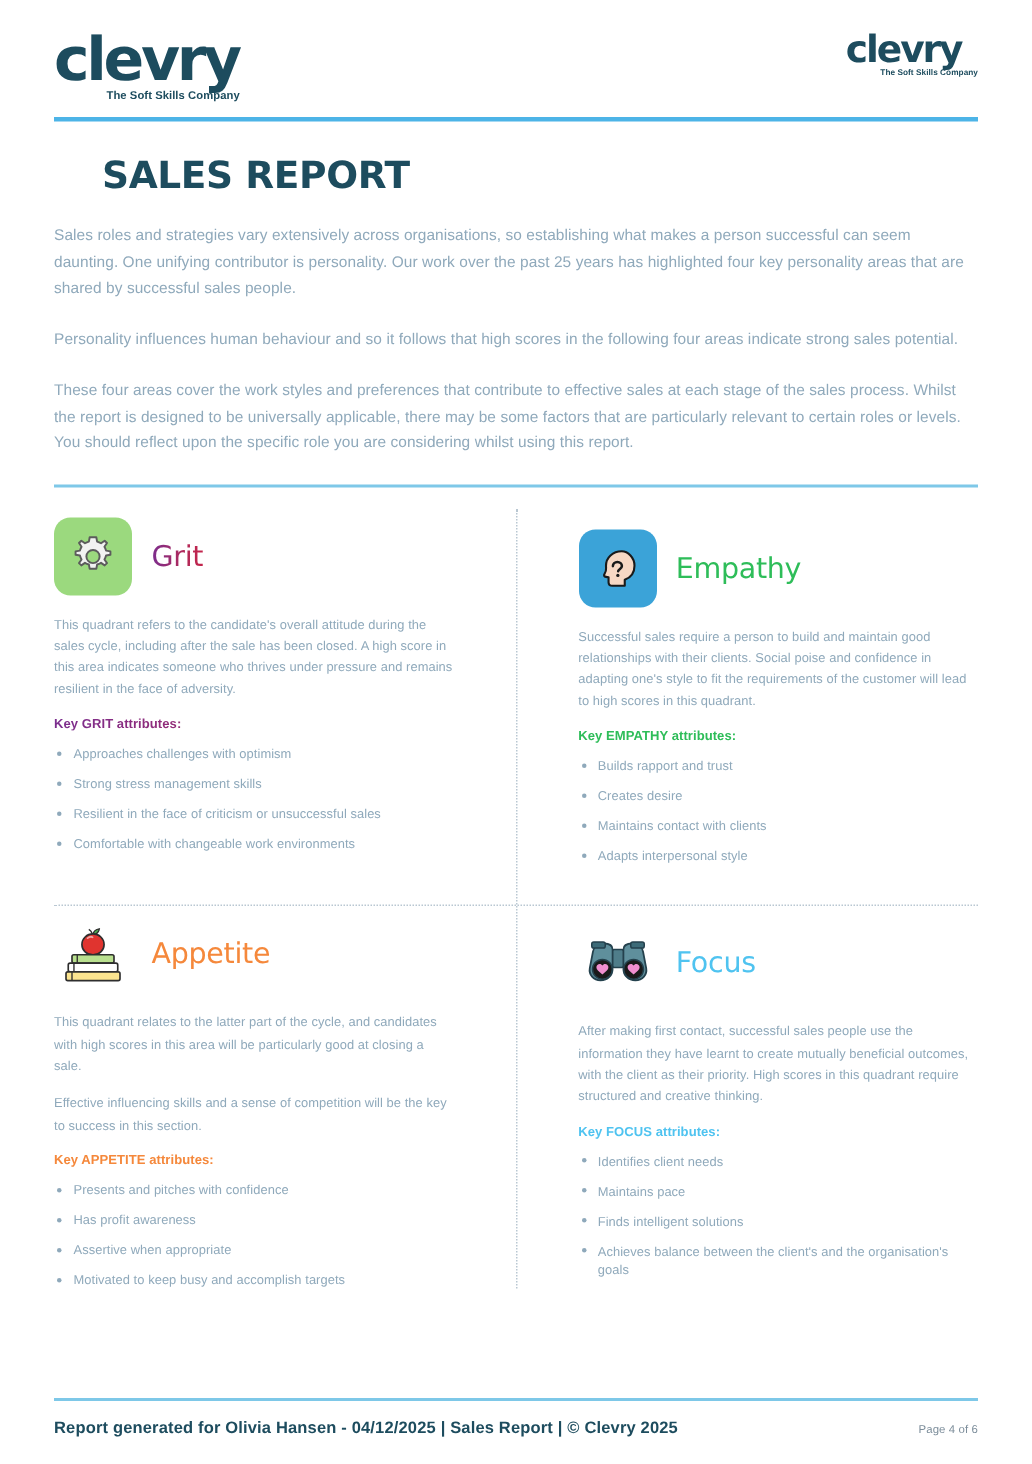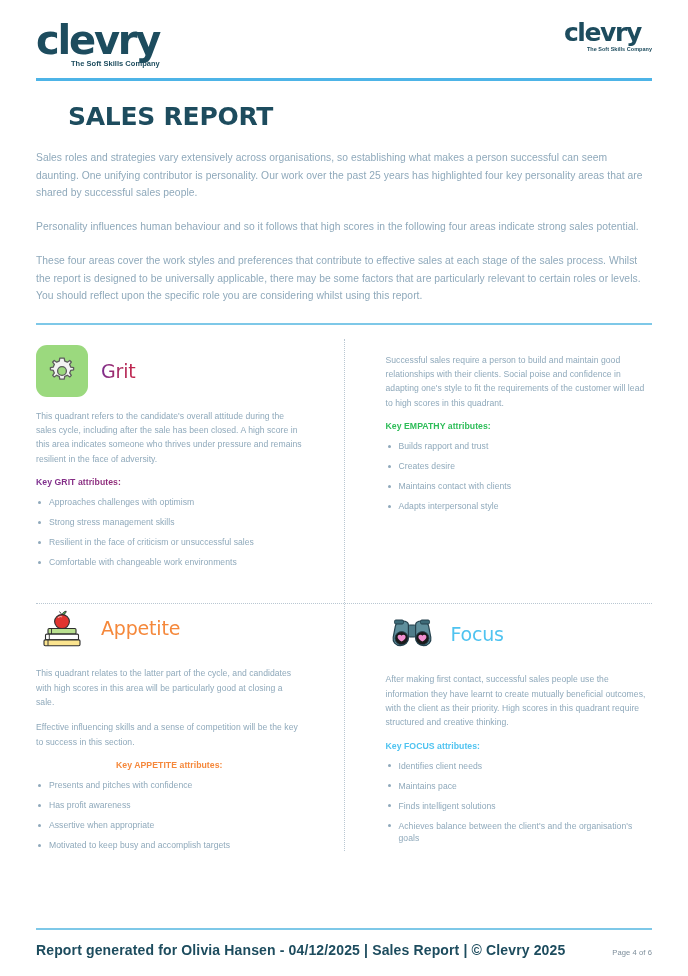--- a/index.html
+++ b/index.html
@@ -169,21 +169,21 @@
     margin-bottom: 9px;
     letter-spacing: 0.005em;
   }
   .attr-head.grit {
     background: linear-gradient(90deg, #7b2d8e 0%, #b02a5b 70%, #c4244a 100%);
     -webkit-background-clip: text;
     background-clip: text;
     color: transparent;
   }
   .attr-head.empathy { color: #2ebd59; }
-  .attr-head.appetite { color: #f5883b; text-align: center; }
+  .attr-head.appetite { color: #f5883b; }
   .attr-head.focus { color: #4fc3f0; }
 
   .attr-list { list-style: none; }
   .attr-list li {
     position: relative;
     font-size: 8.6px;
     line-height: 1.45;
     color: #8fa9bb;
     padding-left: 13px;
     margin-bottom: 7.5px;
@@ -211,21 +211,21 @@
     height: 1.6px;
     background: #7ec8e8;
     margin-bottom: 12px;
   }
   .footer-row {
     display: flex;
     justify-content: space-between;
     align-items: baseline;
   }
   .footer-left {
-    font-size: 14px;
+    font-size: 11px;
     color: #1d4c5e;
     font-weight: 600;
     letter-spacing: 0.01em;
   }
   .footer-right {
     font-size: 7.6px;
     color: #7d8e9b;
     letter-spacing: 0.01em;
   }
 </style>
@@ -276,20 +276,30 @@
       <div class="attr-head grit">Key GRIT attributes:</div>
       <ul class="attr-list">
         <li>Approaches challenges with optimism</li>
         <li>Strong stress management skills</li>
         <li>Resilient in the face of criticism or unsuccessful sales</li>
         <li>Comfortable with changeable work environments</li>
       </ul>
     </div>
 
     <div class="quad right">
+      <div class="quad-head">
+        <div class="quad-icon" style="background:#3ba3d8">
+          <svg width="34" height="34" viewBox="0 0 34 34">
+            <path d="M19.5 5.5 c-6 0-10.5 4.2-10.5 9.6 0 2.4 0.5 3.4 -0.9 5.3 -0.8 1.1 -0.4 2.0 0.9 2.2 l1.7 0.3 0 3.2 c0 1.6 1.0 2.4 2.6 2.4 l8.2 0 0-4.0 c4.2-1.6 6.5-5.0 6.5-9.4 0-5.4-4.3-9.6-8.5-9.6 z" fill="#f7d8c4" stroke="#1a1a1a" stroke-width="1.4" stroke-linejoin="round"></path>
+            <path d="M13.6 15.4 c0-1.6 1.3-2.8 3.0-2.8 1.7 0 3.0 1.2 3.0 2.7 0 1.9-2.1 2.0-2.5 3.5" fill="none" stroke="#1a1a1a" stroke-width="1.7" stroke-linecap="round"></path>
+            <circle cx="16.9" cy="21.6" r="1.1" fill="#1a1a1a"></circle>
+          </svg>
+        </div>
+        <div class="quad-title title-empathy">Empathy</div>
+      </div>
       <p class="quad-body">Successful sales require a person to build and maintain good relationships with their clients. Social poise and confidence in adapting one's style to fit the requirements of the customer will lead to high scores in this quadrant.</p>
       <div class="attr-head empathy">Key EMPATHY attributes:</div>
       <ul class="attr-list">
         <li>Builds rapport and trust</li>
         <li>Creates desire</li>
         <li>Maintains contact with clients</li>
         <li>Adapts interpersonal style</li>
       </ul>
     </div>
 

